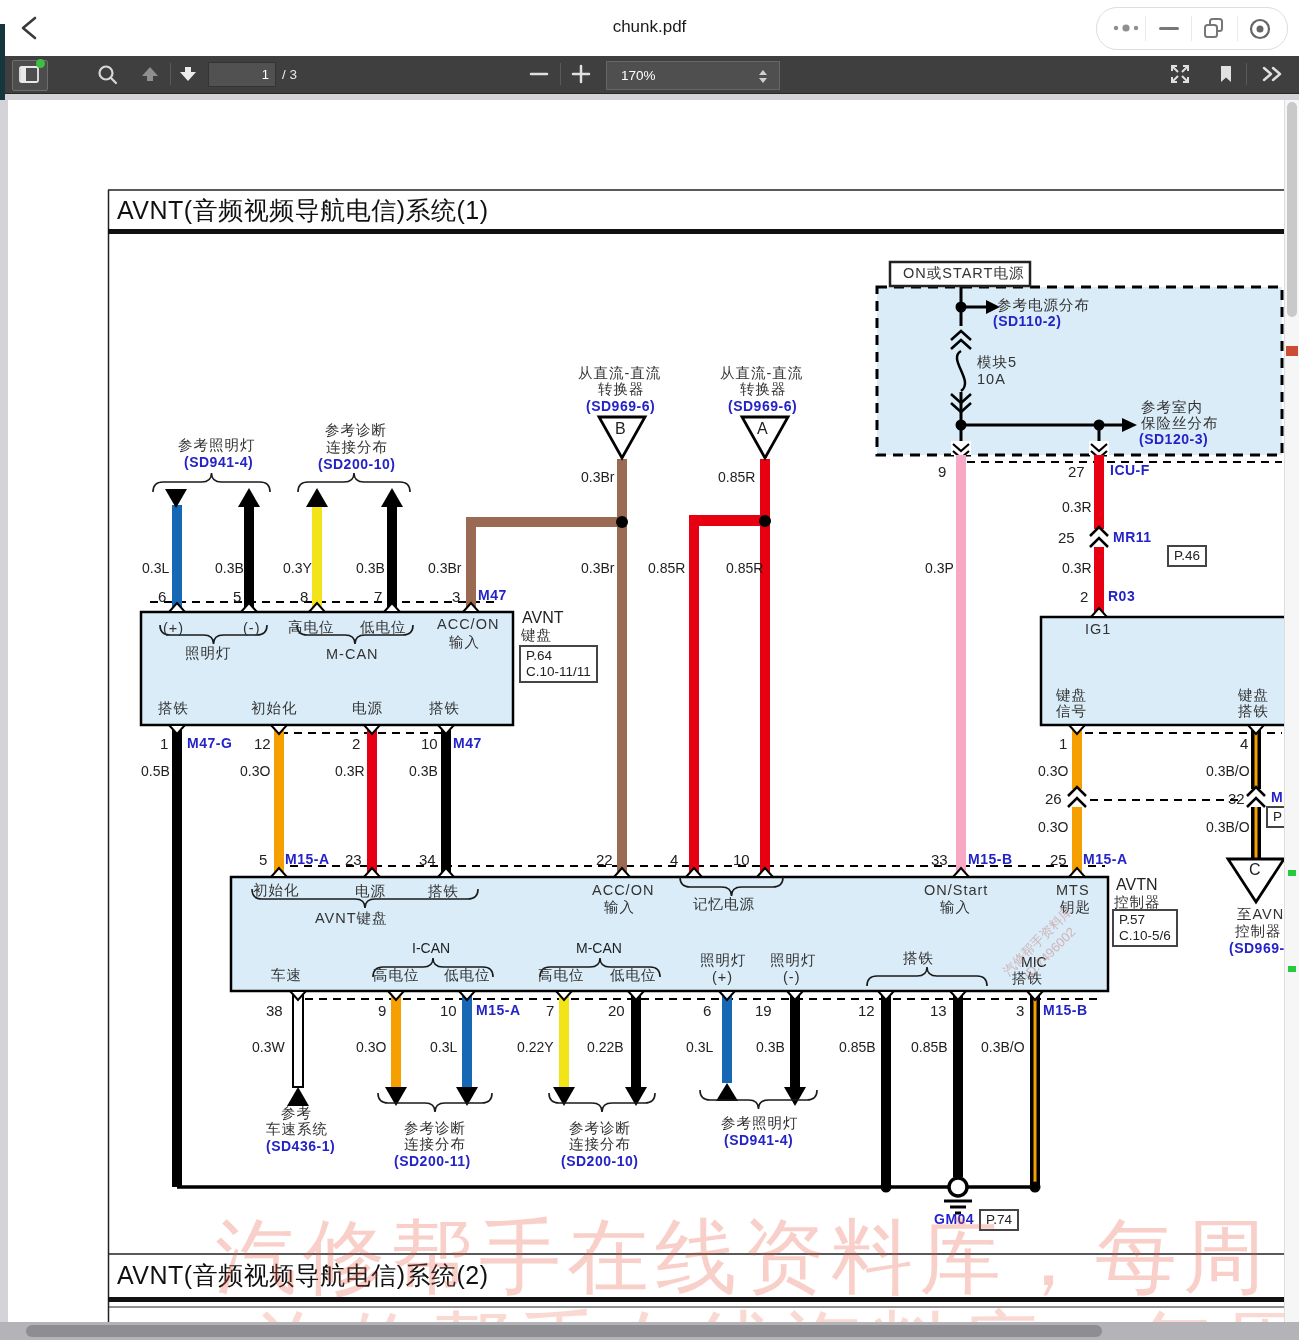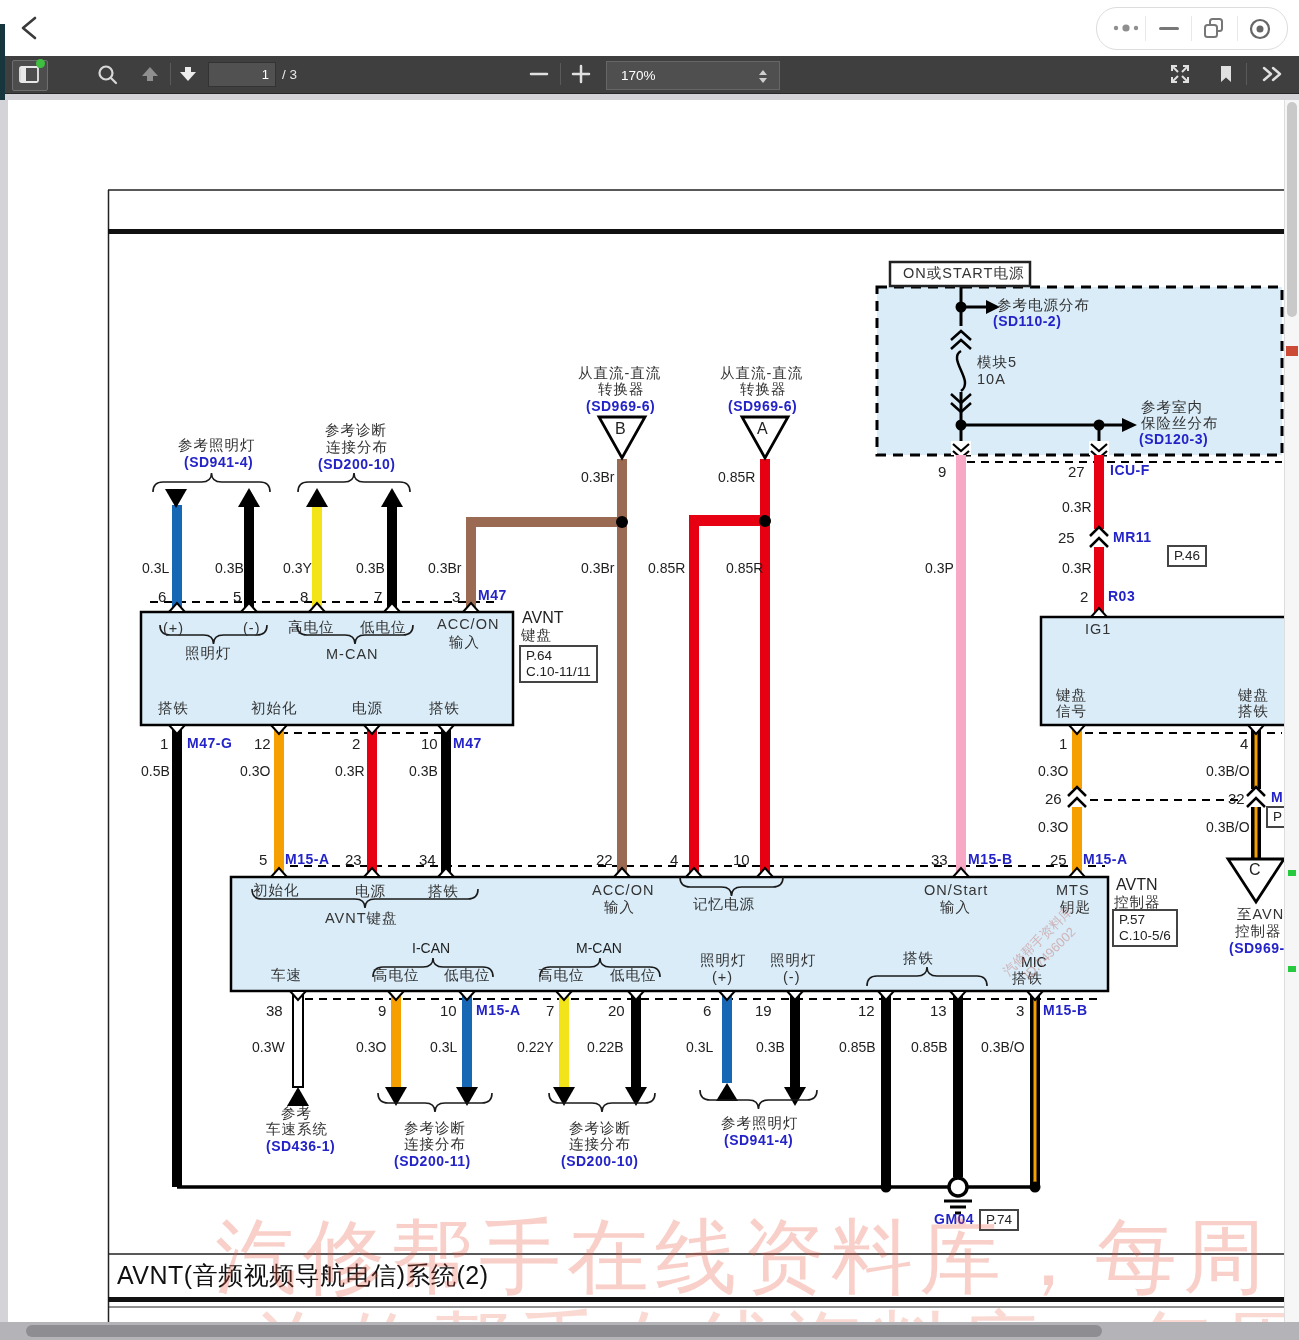--- a/index.html
+++ b/index.html
@@ -224,20 +224,21 @@
       <path d="M700,1090 Q700,1100 710,1100 L748.5,1100 Q758.5,1100 758.5,1109 Q758.5,1100 768.5,1100 L807,1100 Q817,1100 817,1090"></path>
     </g>
   </svg>
 
   <div class="wm-small">
     <div>汽修帮手资料库</div>
       <div>ID:7496002</div>
   </div>
 
   <div class="labels">
+    <span class="lb tit" style="left:117px;top:197px">AVNT(音频视频导航电信)系统(1)</span>
     <span class="lb tit" style="left:117px;top:1262px">AVNT(音频视频导航电信)系统(2)</span>
 
     <span class="lb cn" style="left:903px;top:266px">ON或START电源</span>
     <span class="lb cn" style="left:997px;top:298px">参考电源分布</span>
     <span class="lb bl" style="left:993px;top:314px">(SD110-2)</span>
     <span class="lb cn" style="left:977px;top:355px">模块5</span>
     <span class="lb cn" style="left:977px;top:372px">10A</span>
     <span class="lb cn" style="left:1141px;top:400px">参考室内</span>
     <span class="lb cn" style="left:1141px;top:416px">保险丝分布</span>
     <span class="lb bl" style="left:1139px;top:432px">(SD120-3)</span>
@@ -319,21 +320,21 @@
     <span class="lb pin" style="left:670px;top:852px">4</span>
     <span class="lb pin" style="left:733px;top:852px">10</span>
     <span class="lb pin" style="left:931px;top:852px">33</span>
     <span class="lb bl" style="left:968px;top:852px">M15-B</span>
     <span class="lb pin" style="left:1050px;top:852px">25</span>
     <span class="lb bl" style="left:1083px;top:852px">M15-A</span>
 
     <span class="lb cn" style="left:253px;top:883px">初始化</span>
     <span class="lb cn" style="left:355px;top:884px">电源</span>
     <span class="lb cn" style="left:428px;top:884px">搭铁</span>
-    <span class="lb cn" style="left:325px;top:911px">AVNT键盘</span>
+    <span class="lb cn" style="left:315px;top:911px">AVNT键盘</span>
     <span class="lb cn" style="left:592px;top:883px">ACC/ON</span>
     <span class="lb cn" style="left:604px;top:900px">输入</span>
     <span class="lb cn" style="left:693px;top:897px">记忆电源</span>
     <span class="lb cn" style="left:924px;top:883px">ON/Start</span>
     <span class="lb cn" style="left:940px;top:900px">输入</span>
     <span class="lb cn" style="left:1056px;top:883px">MTS</span>
     <span class="lb cn" style="left:1060px;top:900px">钥匙</span>
     <span class="lb trl" style="left:1116px;top:877px">AVTN</span>
     <span class="lb cn" style="left:1114px;top:895px">控制器</span>
 
@@ -419,20 +420,21 @@
   <div class="pbox" style="left:979px;top:1209px">P.74</div>
   <div class="pbox" style="left:1266px;top:806px;width:22px;overflow:hidden">P</div>
 
   <div class="wm-big" style="left:215px;top:1203px">汽修帮手在线资料库，每周</div>
   <div class="wm-big" style="left:255px;top:1295px;opacity:.8">汽修帮手在线资料库，每周</div>
 
   <div class="titlebar">
     <svg class="tbtn" style="left:14px;top:12px" width="32" height="32">
       <path d="M21,6 L9,16 L21,26" stroke="#3a3a3a" stroke-width="2.6" fill="none" stroke-linecap="round" stroke-linejoin="round"></path>
     </svg>
+    <div class="doc-title">chunk.pdf</div>
     <div class="pill">
       <svg style="position:absolute;left:14px;top:9px" width="32" height="22">
         <circle cx="5" cy="11" r="2.2" fill="#8f8f8f"></circle>
           <circle cx="15" cy="11" r="3.6" fill="#8f8f8f"></circle>
           <circle cx="25" cy="11" r="2.2" fill="#8f8f8f"></circle>
       </svg>
       <div class="sep" style="left:48px"></div>
       <div style="position:absolute;left:62px;top:19px;width:20px;height:3px;border-radius:2px;background:#777"></div>
       <div class="sep" style="left:94px"></div>
       <svg style="position:absolute;left:104px;top:8px" width="26" height="26">

